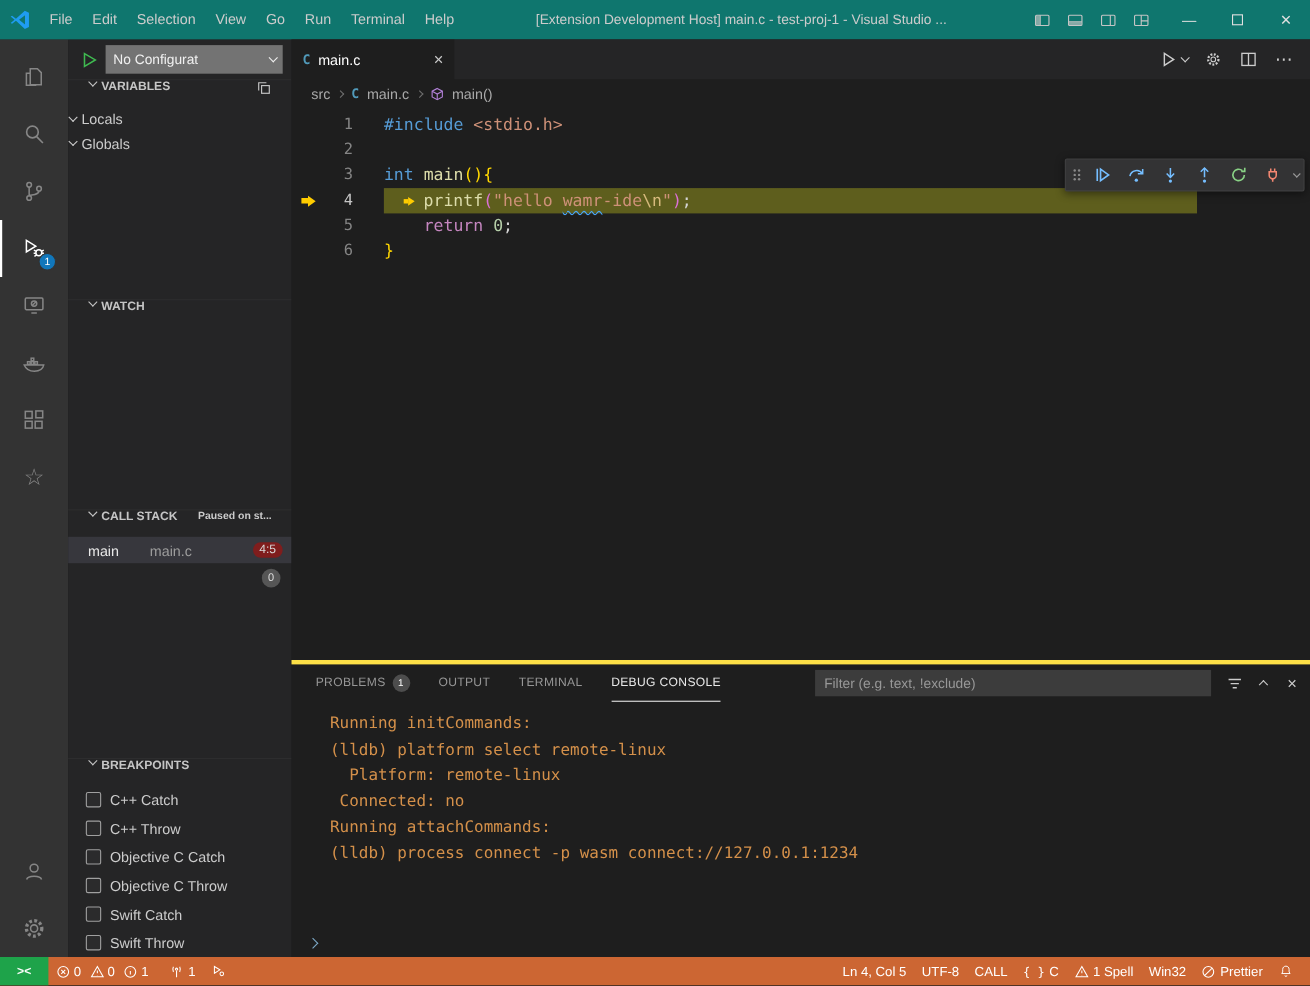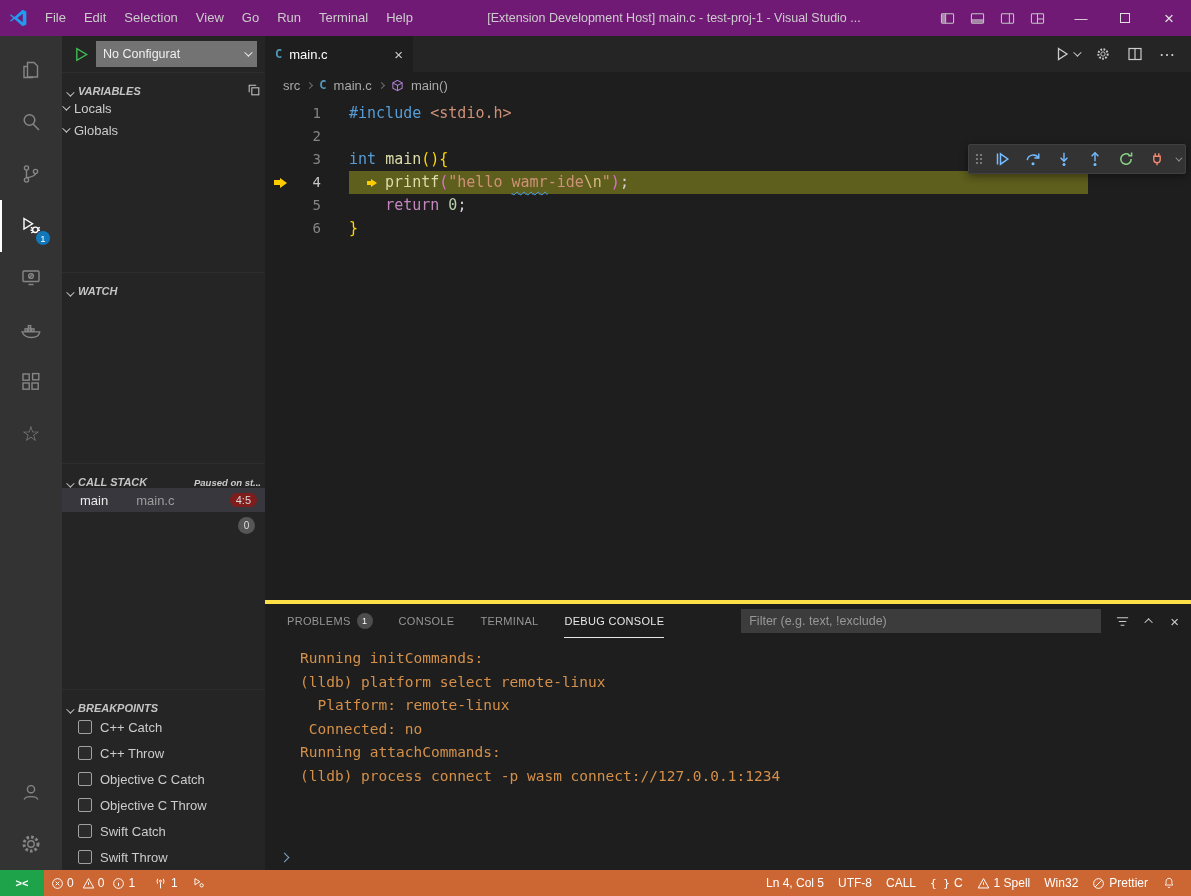--- a/index.html
+++ b/index.html
@@ -2,21 +2,21 @@
 <html><head>
 <meta charset="utf-8">
 <style>
   * { margin:0; padding:0; box-sizing:border-box; }
   html,body { width:1191px; height:896px; overflow:hidden; background:#1E1E1E;
     font-family:"Liberation Sans", sans-serif; font-size:13px; color:#CCCCCC; cursor:default; }
   svg { display:block; }
   #app { display:flex; flex-direction:column; height:100%; }
 
   
-  #titlebar { flex:0 0 36px; background:#701a75; display:flex; align-items:center; }
+  #titlebar { flex:0 0 36px; background:#0f766e; display:flex; align-items:center; }
   #vscode-logo { width:36px; display:flex; justify-content:center; }
   #menu-bar { display:flex; }
   .menu-item { padding:0 9px; line-height:36px; color:#CCCCCC; font-size:13px; }
   #window-title { flex:1; text-align:center; color:#CCCCCC; font-size:12.5px;
     white-space:nowrap; overflow:hidden; }
   .layout-icons { display:flex; gap:15px; margin:0 14px; align-items:center; color:#C5C5C5; }
   .win-btn { width:44px; height:36px; display:flex; align-items:center; justify-content:center; color:#E0E0E0; }
   .max-box { width:10px; height:10px; border:1.2px solid #E0E0E0; }
   .close-glyph { font-size:17px; line-height:1; }
 
@@ -32,22 +32,22 @@
   .act-spacer { flex:1; }
   .act-star { font-size:21px; }
 
   
   #sidebar { width:203px; background:#252526; display:flex; flex-direction:column; min-height:0; }
   #config-bar { flex:0 0 36px; display:flex; align-items:center; padding:0 8px 0 12px; gap:7px; }
   #config-select { flex:1; height:26px; background:#737373; display:flex; align-items:center;
     justify-content:space-between; padding:0 7px; color:#F0F0F0; font-size:12.5px; }
   .section { border-top:1px solid #2D2D2E; display:flex; flex-direction:column; }
   #sec-variables { height:200px; } #sec-watch { height:192px; } #sec-callstack { height:226px; } #sec-breakpoints { flex:1; }
-  .sec-header { flex:0 0 24px; display:flex; align-items:flex-end; padding:0 4px; gap:6px;
-    font-weight:bold; font-size:11px; color:#C5C5C5;font-style:italic; }
+  .sec-header { flex:0 0 24px; display:flex; align-items:flex-start; padding:0 18px; gap:6px;
+    font-weight:bold; font-size:11px; color:#C5C5C5; }
   .sec-header .spacer { flex:1; }
   .tree-row { height:22px; display:flex; align-items:center; gap:6px; color:#CCCCCC; }
   .tree-row.selected { background:#0A5DBE; color:#FFFFFF; }
   .cs-status { font-size:9.5px; color:#CCCCCC; font-weight:bold; }
   .frame-row { height:24px; background:#37373D; display:flex; align-items:center; padding:0 8px 0 18px; }
   .frame-name { color:#E8E8E8; }
   .frame-file { color:#9D9D9D; margin-left:28px; }
   .frame-loc { margin-left:auto; background:#7f1d1d; color:#D8D8D8; font-size:11px; padding:1px 6px; border-radius:8px; }
   .badge-row { height:26px; display:flex; align-items:center; justify-content:flex-end; padding-right:10px; }
   .count-badge { background:#565656; color:#DDDDDD; font-size:10px; min-width:17px; height:17px; border-radius:50%;
@@ -548,21 +548,21 @@
       </div>
 
       <div id="panel">
         <div id="panel-header">
           <div id="panel-tabs">
               <div class="panel-tab">
                 <span>PROBLEMS</span>
                 <span class="panel-badge">1</span>
               </div>
               <div class="panel-tab">
-                <span>CONSOLE</span>
+                <span>OUTPUT</span>
               </div>
               <div class="panel-tab">
                 <span>TERMINAL</span>
               </div>
               <div class="panel-tab active">
                 <span>DEBUG CONSOLE</span>
               </div>
             </div>
           <input id="panel-filter" placeholder="Filter (e.g. text, !exclude)" style="">
           <div class="panel-icons">

